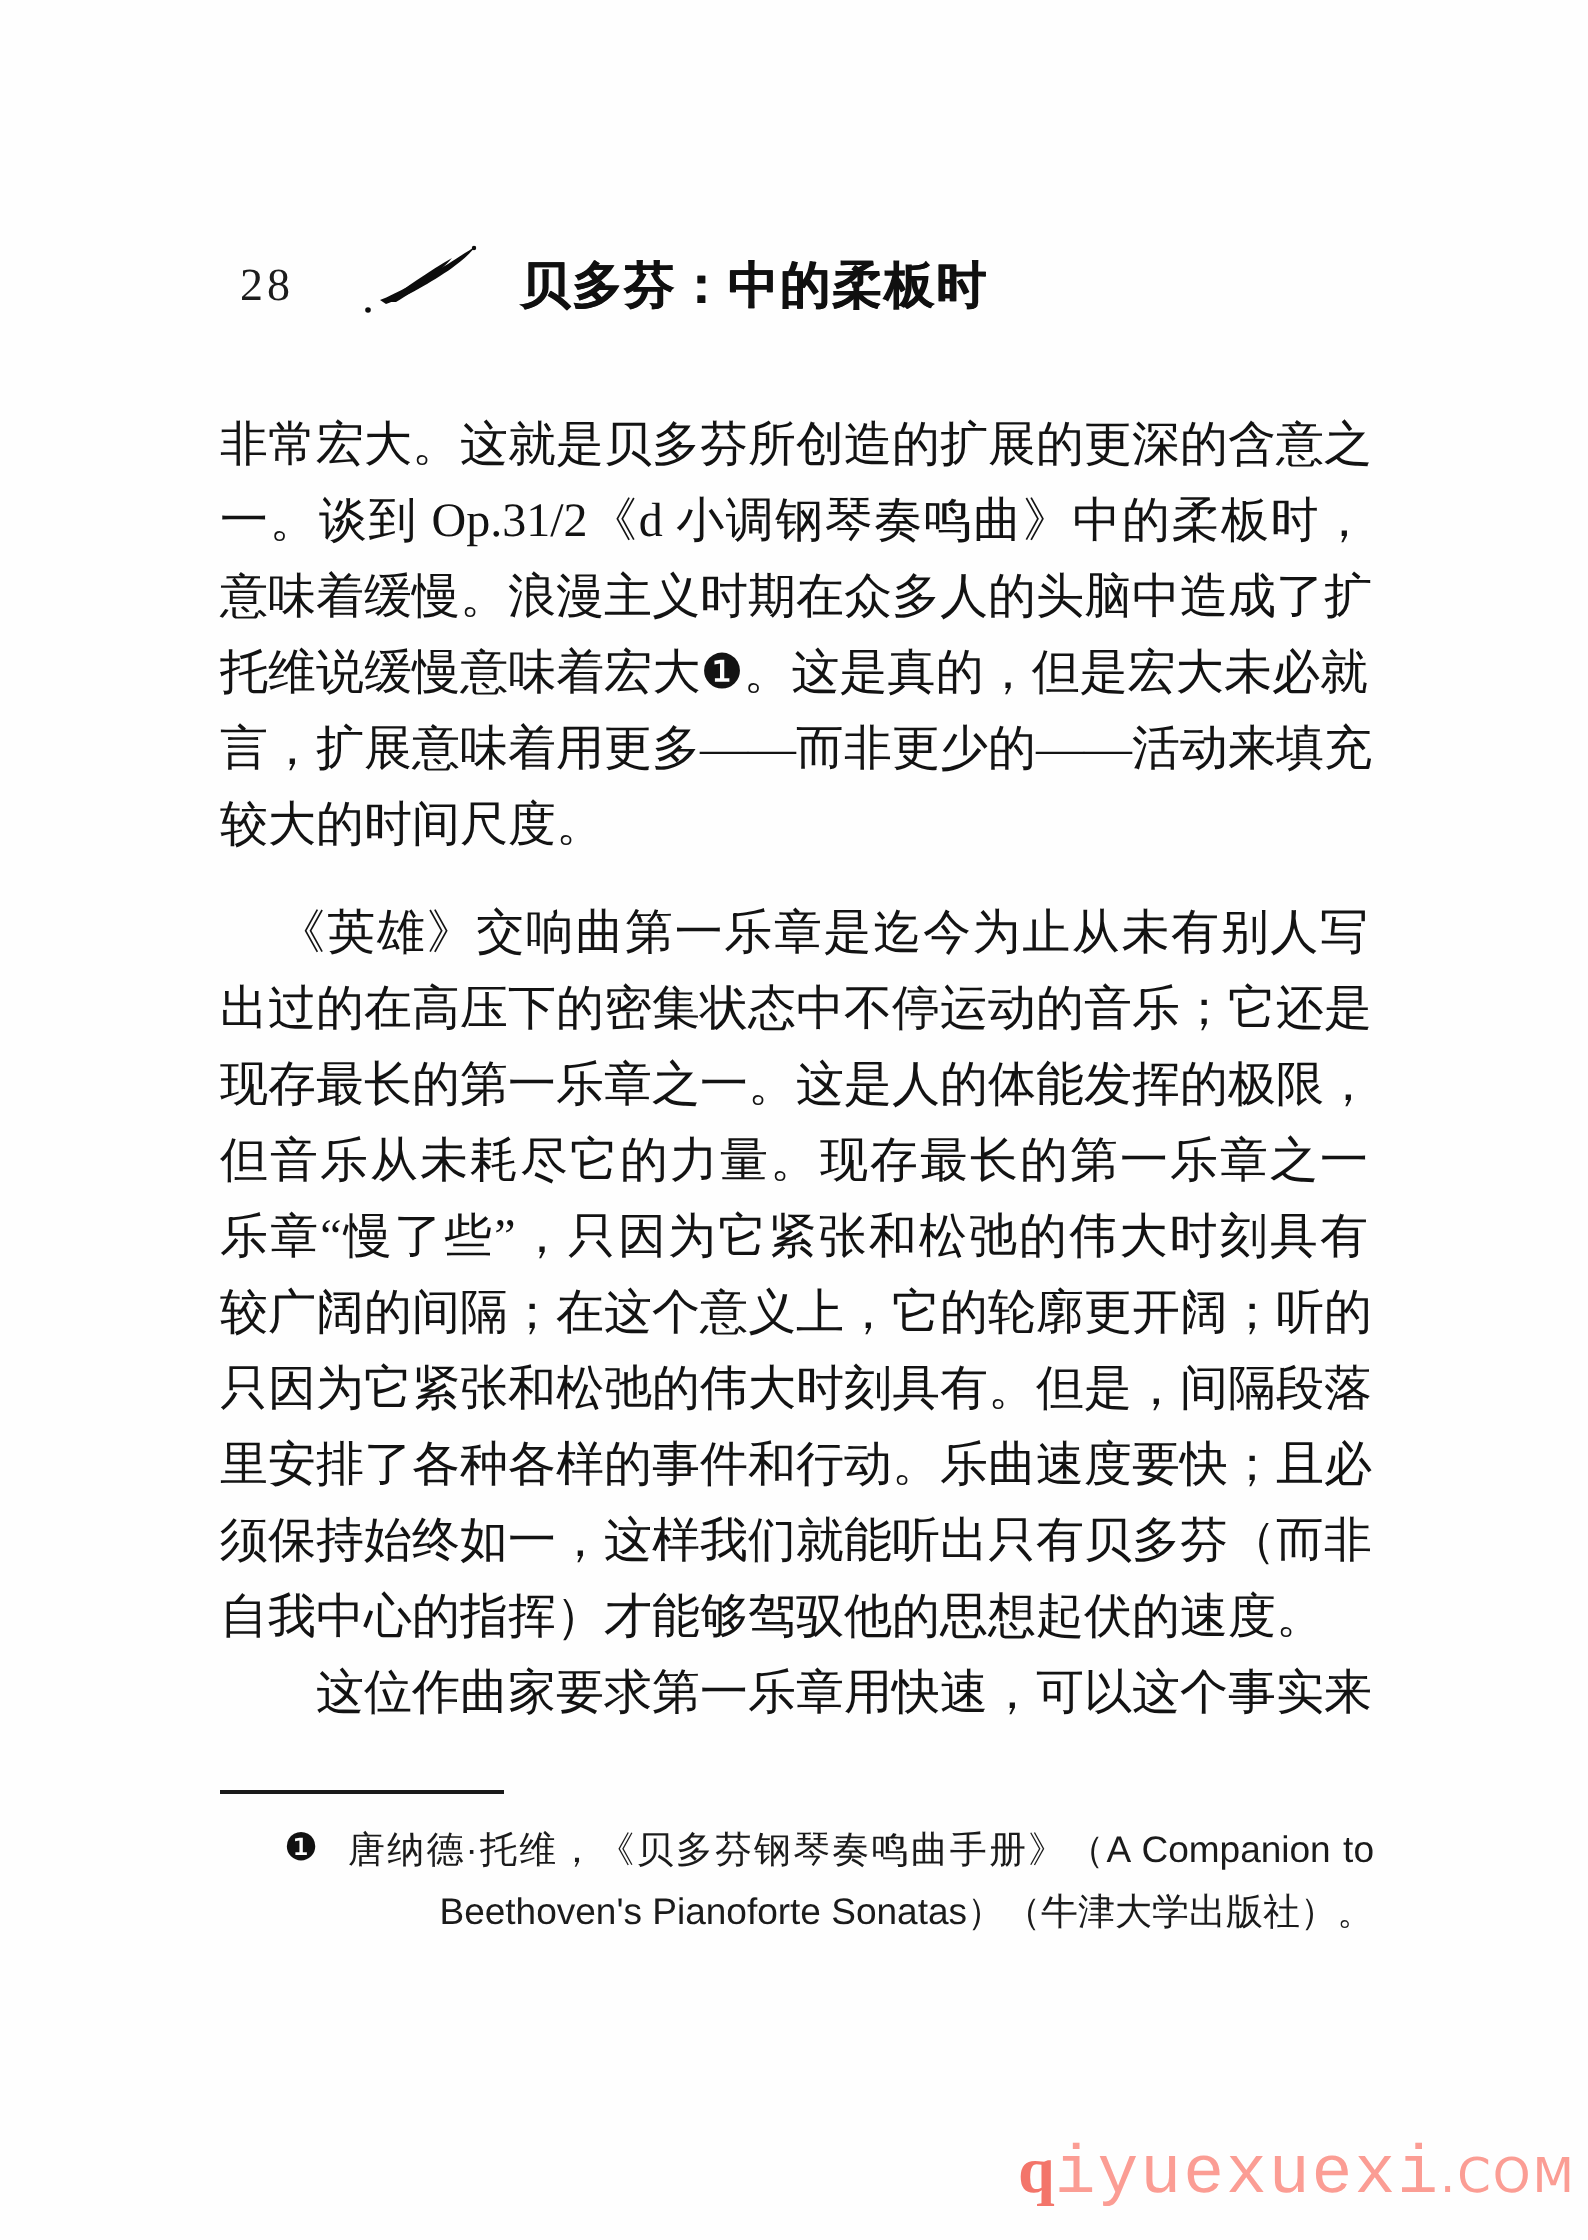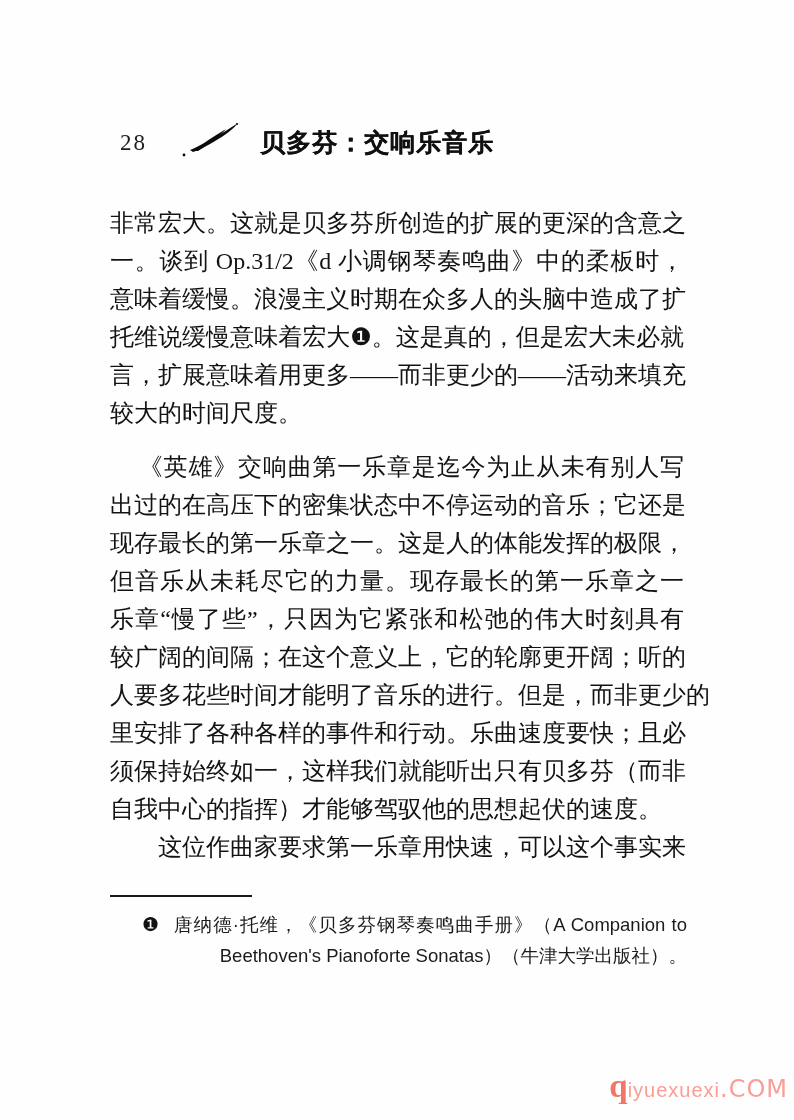--- a/index.html
+++ b/index.html
@@ -120,22 +120,22 @@
     white-space: nowrap;
     line-height: 36px;
   }
   .watermark .wm-q {
     font-family: "Liberation Serif", "DejaVu Serif", serif;
     font-weight: 700;
     font-size: 33px;
     color: #f3756a;
   }
   .watermark .wm-body {
-    font-family: Liberation Sans, sans-serif;
-    font-size: 20px;
+    font-family: Liberation Mono, monospace;
+    font-size: 34px;
     color: #fb9d94;
     letter-spacing: 1px;
     margin-top: 41px;
   }
   .watermark .wm-suffix {
     font-family: "DejaVu Sans", "Liberation Sans", sans-serif;
     font-size: 24px;
     color: #fb9d94;
     letter-spacing: 1px;
   }
@@ -148,37 +148,37 @@
   <div class="running-head">
     <span class="page-number">28</span>
     <span class="head-flourish">
       <svg width="62" height="40" viewBox="0 0 62 40" xmlns="http://www.w3.org/2000/svg">
         <path d="M10 30 C 18 27, 30 20, 44 12 C 50 8, 55 5, 58 3 C 54 8, 50 11, 46 14 C 36 21, 22 29, 13 32 Z" fill="#0c0c0c"></path>
         <path d="M14 31 C 22 24, 34 16, 46 9 C 40 16, 28 25, 18 31 Z" fill="#0c0c0c"></path>
         <circle cx="4" cy="35" r="1.4" fill="#0c0c0c"></circle>
         <circle cx="57" cy="4" r="1.1" fill="#0c0c0c"></circle>
       </svg>
     </span>
-    <span class="head-title">贝多芬：交响乐音乐</span>
+    <span class="head-title">贝多芬：中的柔板时</span>
   </div>
 
   <div class="body-block">
     <div class="line">非常宏大。这就是贝多芬所创造的扩展的更深的含意之</div>
     <div class="line">一。谈到 Op.31/2《d 小调钢琴奏鸣曲》中的柔板时，</div>
     <div class="line">意味着缓慢。浪漫主义时期在众多人的头脑中造成了扩</div>
     <div class="line">托维说缓慢意味着宏大❶。这是真的，但是宏大未必就</div>
     <div class="line">言，扩展意味着用更多——而非更少的——活动来填充</div>
     <div class="line para-end">较大的时间尺度。</div>
     <div class="line indent-head">《英雄》交响曲第一乐章是迄今为止从未有别人写</div>
     <div class="line">出过的在高压下的密集状态中不停运动的音乐；它还是</div>
     <div class="line">现存最长的第一乐章之一。这是人的体能发挥的极限，</div>
     <div class="line">但音乐从未耗尽它的力量。现存最长的第一乐章之一</div>
     <div class="line">乐章“慢了些”，只因为它紧张和松弛的伟大时刻具有</div>
     <div class="line">较广阔的间隔；在这个意义上，它的轮廓更开阔；听的</div>
-    <div class="line">人要多花些时间才能明了音乐的进行。但是，而非更少的</div>
+    <div class="line">只因为它紧张和松弛的伟大时刻具有。但是，间隔段落</div>
     <div class="line">里安排了各种各样的事件和行动。乐曲速度要快；且必</div>
     <div class="line">须保持始终如一，这样我们就能听出只有贝多芬（而非</div>
     <div class="line para-end">自我中心的指挥）才能够驾驭他的思想起伏的速度。</div>
     <div class="line indent-para">这位作曲家要求第一乐章用快速，可以这个事实来</div>
   </div>
 
   <div class="footnote-rule"></div>
   <div class="footnote">
     <span class="footnote-marker">❶</span>
     <div class="footnote-text">

